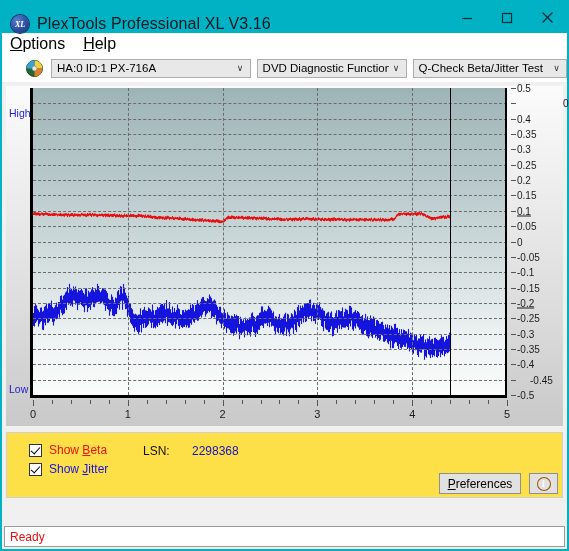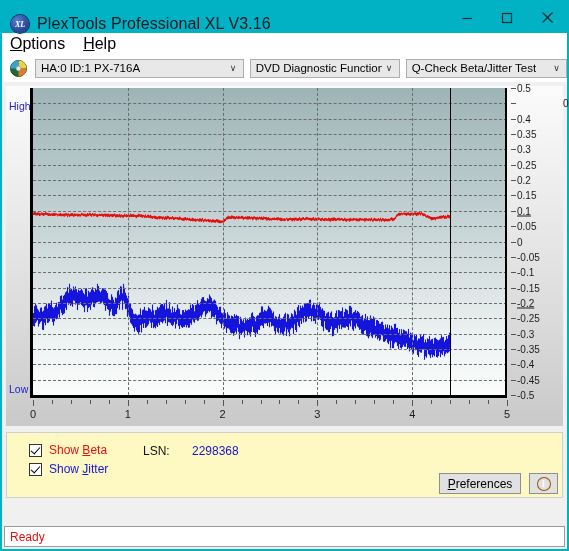--- a/index.html
+++ b/index.html
@@ -44,21 +44,21 @@
   
   .menubar{
     height:21px;background:#fff;display:flex;align-items:center;
     padding-left:8px;gap:18px;
   }
   .menu-item{font-size:16px;color:#000;}
   .menu-item u{text-decoration:underline;}
   
   .toolbar{
     height:28px;background:#fff;display:flex;align-items:center;
-    padding-left:8px;gap:6px;
+    padding-left:24px;gap:6px;
   }
   .disc-icon{width:17px;height:17px;flex:0 0 17px;margin-right:2px;}
   .combo{
     height:19px;background:#e8e8e8;
     border:1px solid #adadad;
     display:flex;align-items:center;justify-content:space-between;
     font-size:11.5px;color:#000;padding:0 2px 0 5px;
     box-sizing:border-box;
     position:relative;
   }
@@ -103,26 +103,26 @@
   .ytick{position:absolute;left:0;width:5px;height:0;border-top:1px solid #555;}
   .xlabels{position:absolute;left:0;top:314px;width:100%;height:26px;}
   .xlab{
     position:absolute;font-size:11px;color:#1c1c1c;
     transform:translateX(-50%);
   }
   .xtick{position:absolute;top:0;width:0;height:5px;border-left:1px solid #555;}
   .high-lab,.low-lab{
     position:absolute;font-size:10.5px;color:#2121c8;
   }
-  .high-lab{left:3px;top:14px;}
+  .high-lab{left:3px;top:21px;}
   .low-lab{left:3px;top:297px;}
   
   .controls{
     margin:6px 4px 0 4px;height:66px;
-    border:1px solid #d0d0d0;background:#fef9c3;position:relative;
+    border:1px solid #d0d0d0;background:#fde047;position:relative;
     box-sizing:border-box;
   }
   .chk-row{position:absolute;display:flex;align-items:center;gap:7px;}
   #row-beta{left:22px;top:10px;}
   #row-jitter{left:22px;top:29px;}
   .chkbox{
     width:13px;height:13px;background:#fff;border:1px solid #333;
     position:relative;box-sizing:border-box;
   }
   .chkbox:after{
@@ -1133,21 +1133,21 @@
         <div class="ylab" style="top: 216.9px; text-decoration: underline;">-0.2</div>
         <div class="ytick" style="top: 216.9px;"></div>
         <div class="ylab" style="top: 232.25px;">-0.25</div>
         <div class="ytick" style="top: 232.25px;"></div>
         <div class="ylab" style="top: 247.6px;">-0.3</div>
         <div class="ytick" style="top: 247.6px;"></div>
         <div class="ylab" style="top: 262.95px;">-0.35</div>
         <div class="ytick" style="top: 262.95px;"></div>
         <div class="ylab" style="top: 278.3px;">-0.4</div>
         <div class="ytick" style="top: 278.3px;"></div>
-        <div class="ylab" style="top: 293.65px;">-0.45</div>
+        <div class="ylab" style="top: 293.65px; margin-left: 13px;">-0.45</div>
         <div class="ytick" style="top: 293.65px;"></div>
         <div class="ylab" style="top: 309px;">-0.5</div>
         <div class="ytick" style="top: 309px;"></div>
       </div>
     <div class="xlabels" id="xlabels">
         <div class="xlab" style="left: 27px; top: 8px;">0</div>
         <div class="xlab" style="left: 121.8px; top: 8px;">1</div>
         <div class="xlab" style="left: 216.6px; top: 8px;">2</div>
         <div class="xlab" style="left: 311.4px; top: 8px;">3</div>
         <div class="xlab" style="left: 406.2px; top: 8px;">4</div>

